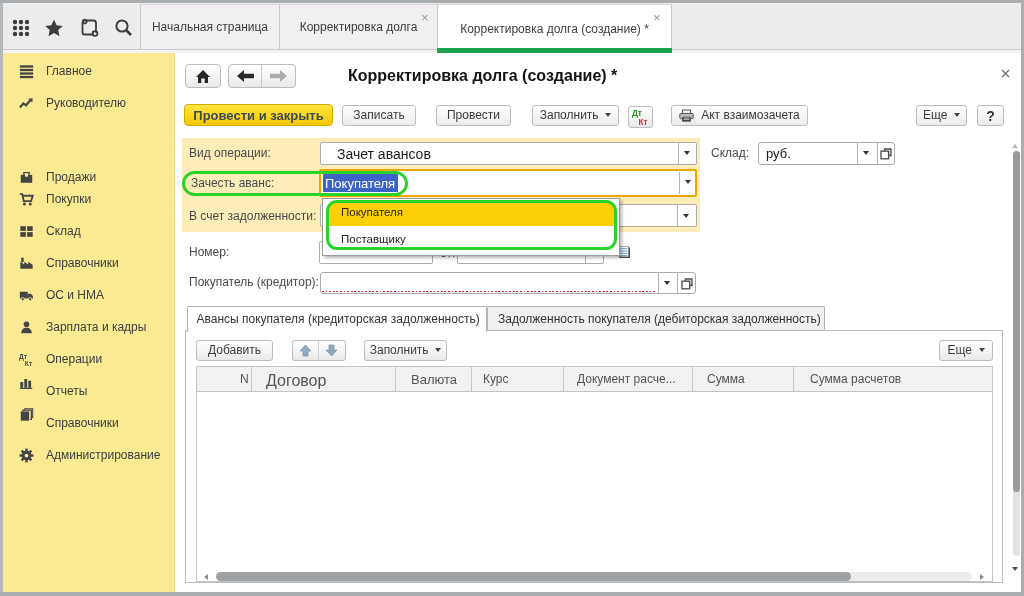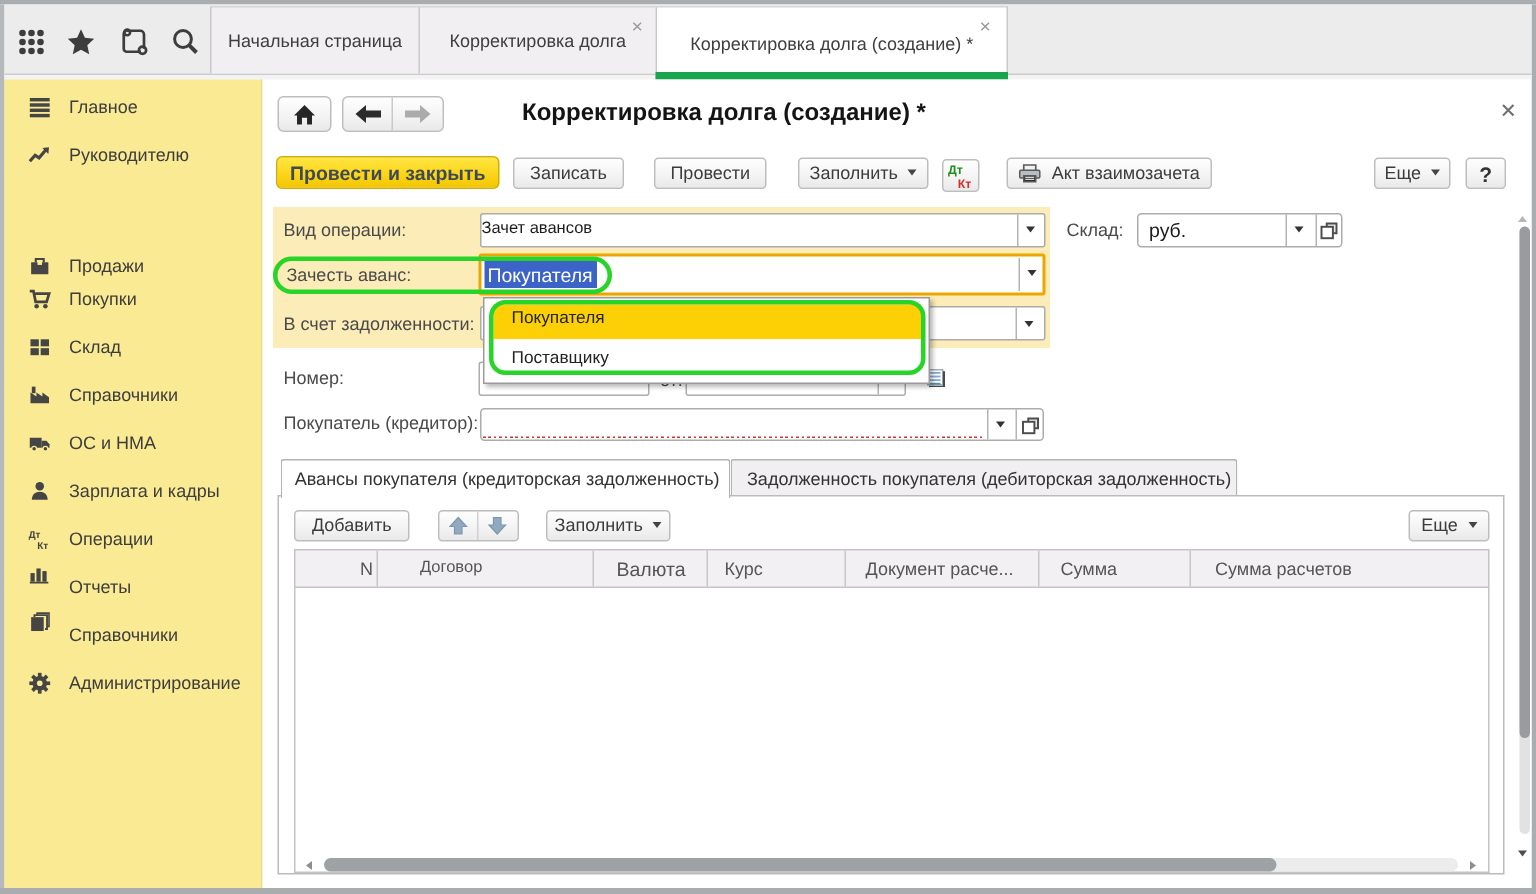--- a/index.html
+++ b/index.html
@@ -240,21 +240,21 @@
   </div>
   <div class="btn" style="left:916px;top:104.5px;width:51px;height:21px">Еще&nbsp;&nbsp;<span class="tri" style="border-left:3.5px solid transparent;border-right:3.5px solid transparent;border-top:4px solid #444"></span></div>
   <div class="btn" style="left:977px;top:105px;width:27px;height:21px;font-size:14px;font-weight:bold;color:#333">?</div>
 </div>
 
 <div id="fields">
   <div class="abs" style="left:182px;top:138px;width:518px;height:94px;background:#fcecb8"></div>
 
   <div class="lbl" style="left:189px;top:145.5px">Вид операции:</div>
   <div class="inp" style="left:320px;top:142px;width:377px;height:22.5px"></div>
-  <div class="abs" style="left:321px;top:146px;font-size:11px;color:#1c1c1c">Зачет авансов</div>
+  <div class="abs" style="left:337px;top:146px;font-size:14px;color:#1c1c1c">Зачет авансов</div>
   <div class="abs" style="left:678px;top:143px;width:1px;height:20.5px;background:#b4b4b4"></div>
   <span class="tri abs" style="left:684px;top:151px;border-left:3.5px solid transparent;border-right:3.5px solid transparent;border-top:4.5px solid #333"></span>
 
   <div class="lbl" style="left:711px;top:145.5px">Склад:</div>
   <div class="inp" style="left:758px;top:142px;width:137px;height:22.5px;border-radius:3px"></div>
   <div class="abs" style="left:766px;top:146px;font-size:13px;color:#1c1c1c">руб.</div>
   <div class="abs" style="left:857px;top:143px;width:1px;height:20.5px;background:#b4b4b4"></div>
   <div class="abs" style="left:877px;top:143px;width:1px;height:20.5px;background:#b4b4b4"></div>
   <span class="tri abs" style="left:863px;top:151px;border-left:3.5px solid transparent;border-right:3.5px solid transparent;border-top:4.5px solid #333"></span>
   <svg class="abs" style="left:880px;top:148px" width="12" height="12" viewBox="0 0 12 12">
@@ -331,21 +331,21 @@
 
   <div class="abs" id="thead" style="left:196px;top:366px;width:797px;height:26px;background:#f3f0f3;border:1px solid #c6c3c6"></div>
   <div class="abs" style="left:196px;top:392px;width:797px;height:190px;border-left:1px solid #c6c3c6;border-right:1px solid #c6c3c6;border-bottom:1px solid #c6c3c6"></div>
   <div class="abs" style="left:251px;top:367px;width:1px;height:24px;background:#c9c6c9"></div>
   <div class="abs" style="left:395px;top:367px;width:1px;height:24px;background:#c9c6c9"></div>
   <div class="abs" style="left:471px;top:367px;width:1px;height:24px;background:#c9c6c9"></div>
   <div class="abs" style="left:563px;top:367px;width:1px;height:24px;background:#c9c6c9"></div>
   <div class="abs" style="left:692px;top:367px;width:1px;height:24px;background:#c9c6c9"></div>
   <div class="abs" style="left:793px;top:367px;width:1px;height:24px;background:#c9c6c9"></div>
   <div class="abs" style="left:240px;top:372px;font-size:12px;color:#555">N</div>
-  <div class="abs" style="left:280px;top:372px;font-size:11px;color:#555">Договор</div>
+  <div class="abs" style="left:266px;top:372px;font-size:16px;color:#555">Договор</div>
   <div class="abs" style="left:411px;top:372px;font-size:13px;color:#555">Валюта</div>
   <div class="abs" style="left:483px;top:372px;font-size:12px;color:#555">Курс</div>
   <div class="abs" style="left:577px;top:372px;font-size:12px;color:#555">Документ расче...</div>
   <div class="abs" style="left:707px;top:372px;font-size:12px;color:#555">Сумма</div>
   <div class="abs" style="left:810px;top:372px;font-size:12px;color:#555">Сумма расчетов</div>
 </div>
 
 <div id="scrollbars">
 
   <span class="tri abs" style="left:204px;top:574px;border-top:3.5px solid transparent;border-bottom:3.5px solid transparent;border-right:4.5px solid #8e8e8e"></span>

